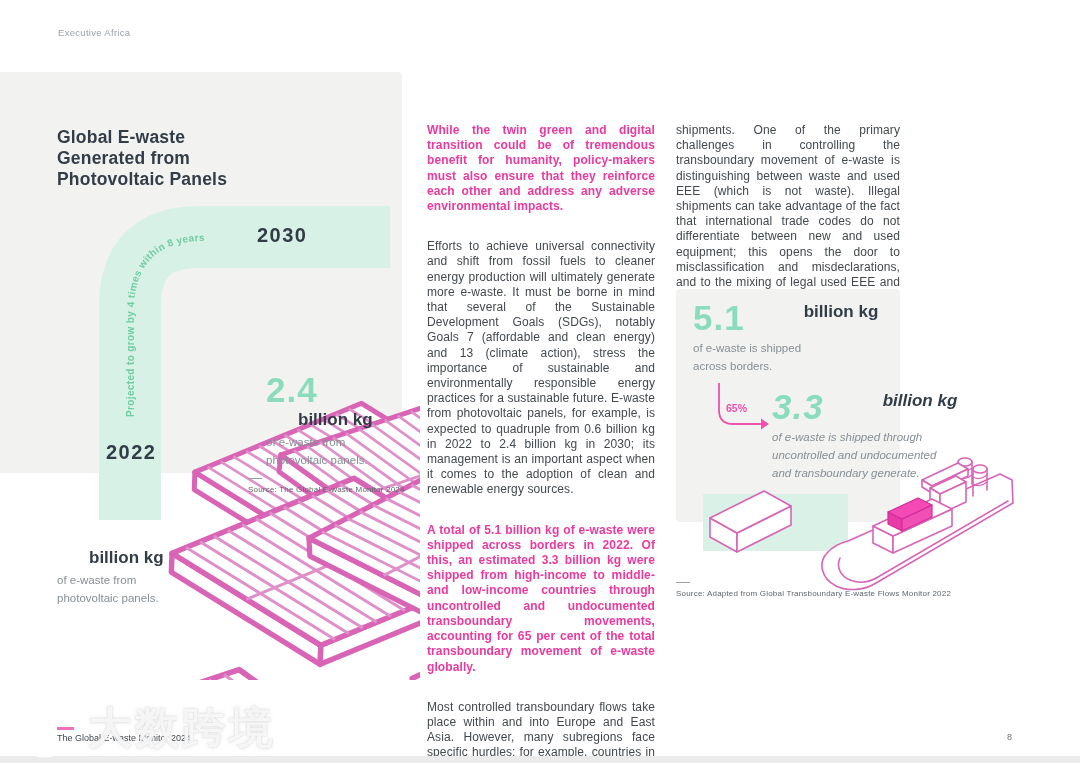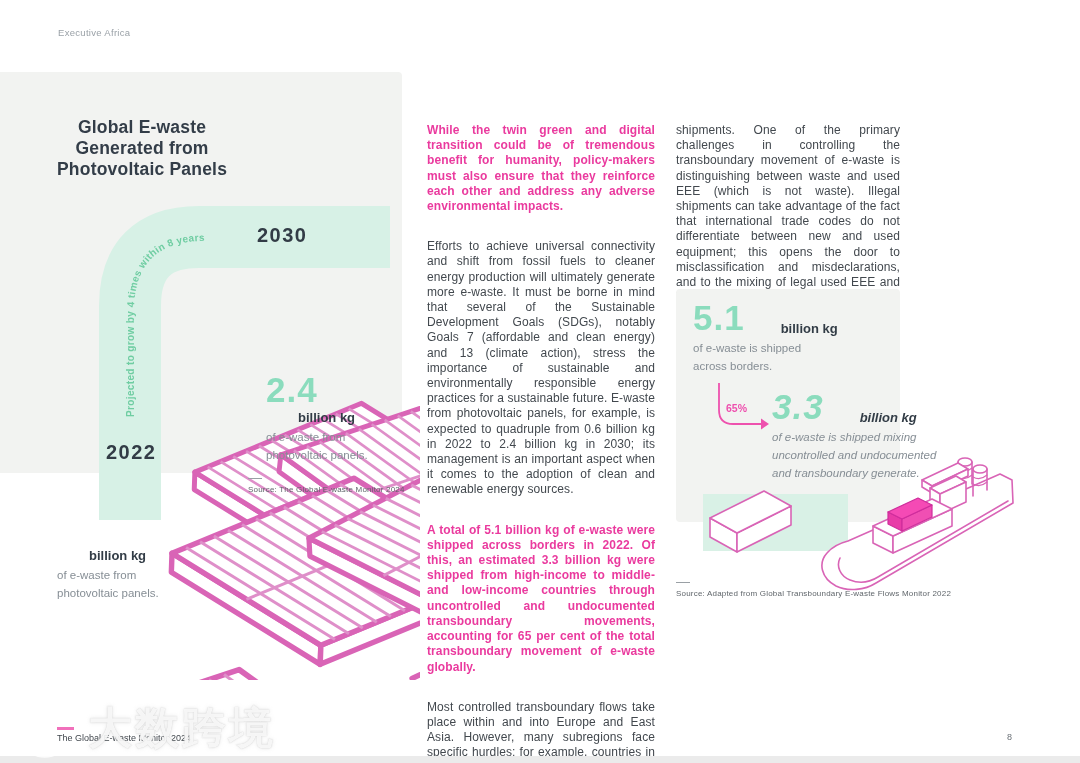--- a/index.html
+++ b/index.html
@@ -7,48 +7,48 @@
     position:relative;width:1080px;height:763px;background:#ffffff;overflow:hidden;
     font-family:"Liberation Sans","DejaVu Sans",sans-serif;
   }
   .abs{position:absolute;}
 
   
   .eyebrow{left:58px;top:27px;font-size:9.5px;color:#9aa1a7;letter-spacing:.3px;}
 
   
   .left-panel{left:0;top:72px;width:402px;height:401px;background:#f2f3f1;border-radius:0 4px 4px 0;}
-  .ig-title{left:57px;top:117px;font-size:17.5px;font-weight:bold;color:#333d48;line-height:21px;letter-spacing:.2px;text-align:center;}
+  .ig-title{left:57px;top:127px;font-size:17.5px;font-weight:bold;color:#333d48;line-height:21px;letter-spacing:.2px;}
   .ig-title span{display:block;}
   .year-label{font-size:20px;font-weight:bold;color:#323c46;letter-spacing:1.5px;}
   .year-2030{left:257px;top:224px;}
   .year-2022{left:106px;top:441px;}
 
   .stat .stat-value{font-size:35px;font-weight:bold;color:#8bdcbd;letter-spacing:1px;line-height:36px;}
-  .stat .stat-unit{font-size:13px;font-weight:bold;color:#323c46;margin-top:2px;padding-left:32px;}
+  .stat .stat-unit{font-size:17px;font-weight:bold;color:#323c46;margin-top:2px;padding-left:32px;}
   .stat .stat-caption{font-size:11.5px;color:#868e95;line-height:18px;margin-top:3px;}
   .stat-2030{left:266px;top:372px;}
   .stat-2022{left:57px;top:546px;}
 
   .source-block{font-size:8px;color:#60666b;letter-spacing:.2px;}
   .source-block .dash{width:14px;height:1px;background:#9aa0a5;margin-bottom:6px;}
   .source-left{left:248px;top:478px;}
   .source-right{left:676px;top:582px;}
 
   
   .col{text-align:justify;}
   .col1{left:427px;top:123px;width:228px;}
   .col2{left:676px;top:123px;width:224px;}
   .col p{margin:0 0 25px;font-size:12px;line-height:15.2px;color:#42484e;letter-spacing:.1px;}
   .col p.hl{font-weight:bold;color:#ea3a9e;}
 
   
   .right-panel{left:676px;top:289px;width:224px;height:233px;background:#f2f3f1;border-radius:4px;}
   .water-band{left:703px;top:494px;width:145px;height:57px;background:#d9f1e6;}
-  .stat-row{display:flex;align-items:flex-end;gap:4px;}
+  .stat-row{display:flex;align-items:flex-start;gap:27px;}
   .stat-51{left:693px;top:300px;}
   .stat-33{left:772px;top:389px;white-space:nowrap;font-style:italic;}
   .share-label{left:726px;top:402px;font-size:10.5px;font-weight:bold;color:#ee4fae;}
 
   svg{display:block;}
   .art{pointer-events:none;}
 
   
   .footer-mark{left:57px;top:727px;width:17px;height:2.5px;background:#f170bb;}
   .footer-title{left:57px;top:733px;font-size:9px;color:#41474d;}
@@ -174,21 +174,21 @@
     <path d="M61,40.5 L69,46 L61,51.5 Z" fill="#ee51ae"></path>
   </svg>
   <div class="abs share-label">65%</div>
 
   <div class="abs stat stat-33">
     <div class="stat-row">
       <span class="stat-value">3.3</span>
       <span class="stat-unit">billion kg</span>
     </div>
     <div class="stat-caption">
-      <div>of e-waste is shipped mixing</div>
+      <div>of e-waste is shipped through</div>
       <div>uncontrolled and undocumented</div>
       <div>and transboundary generate.</div>
     </div>
   </div>
 
   <svg class="abs art" style="left:660px;top:430px;" width="420" height="175" viewBox="0 0 420 175">
     <g stroke="#d964b6" stroke-width="1.6" stroke-linejoin="round" stroke-linecap="round">
 
       <g fill="#ffffff">
         <path d="M50,88 L50,107 L77,122 L77,103 Z"></path>

